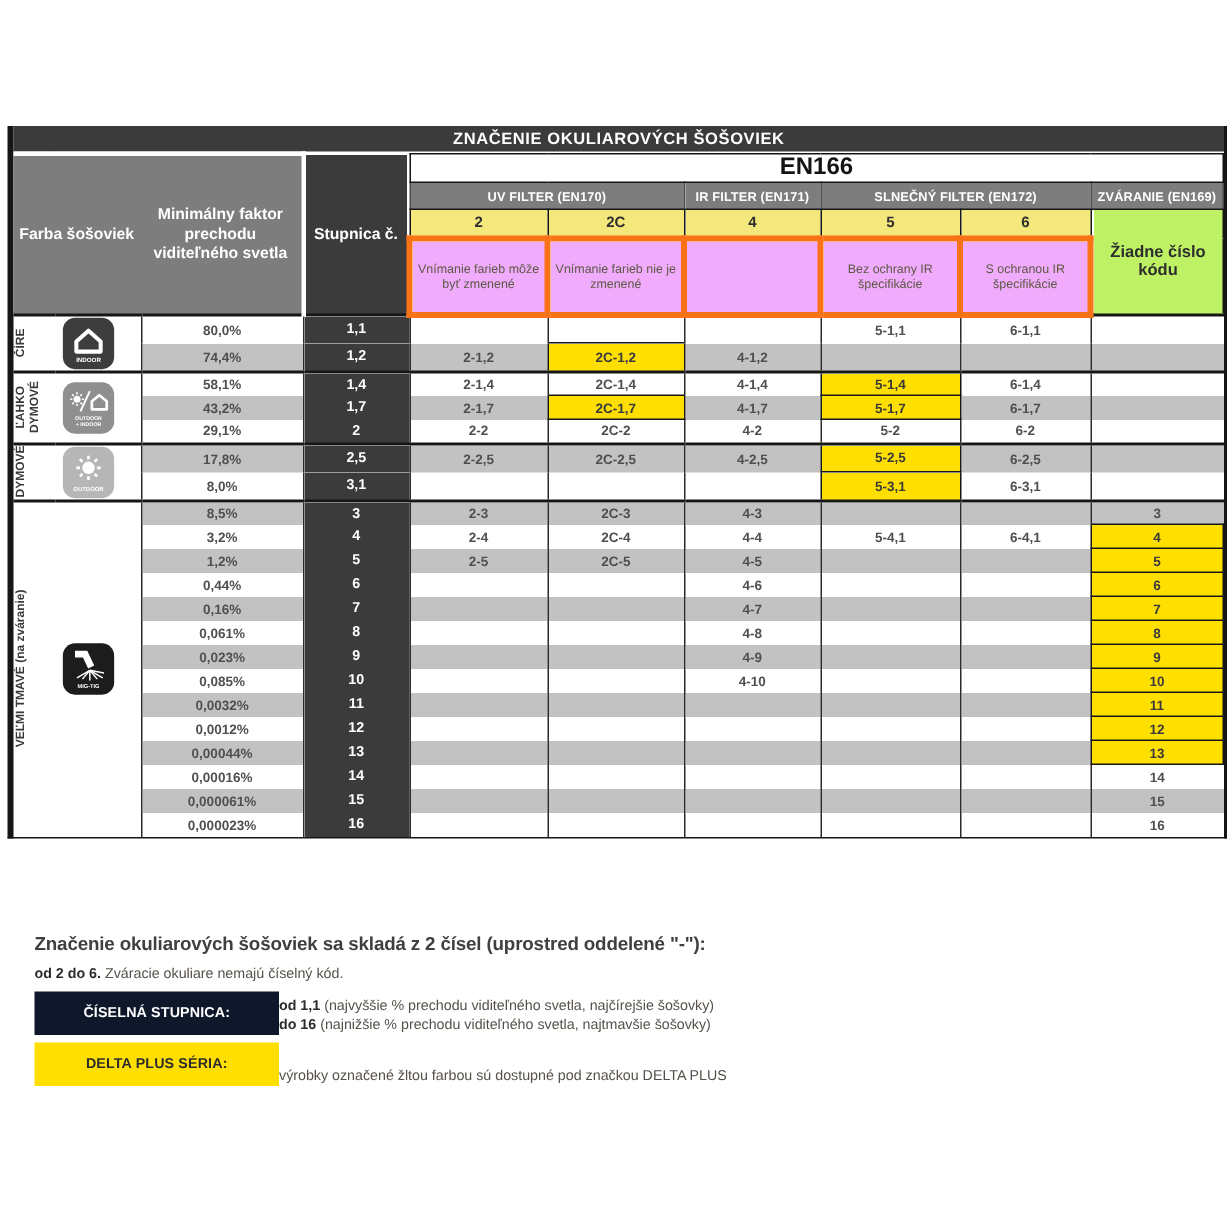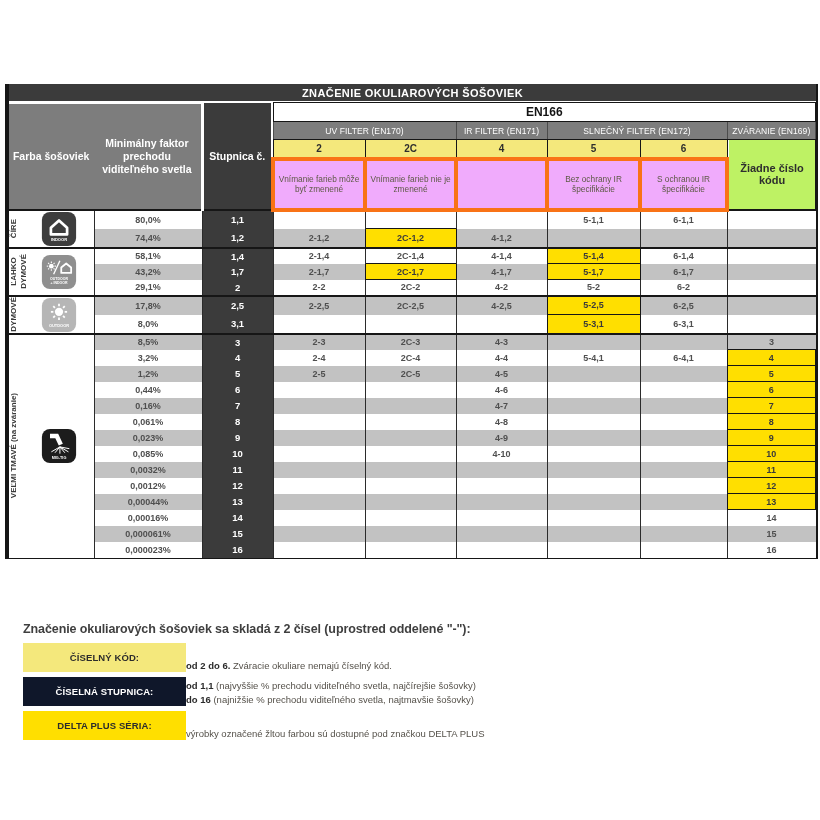--- a/index.html
+++ b/index.html
@@ -13,22 +13,22 @@
   table.grid{border-collapse:collapse;width:100%;table-layout:fixed;}
   table.grid td{padding:0;overflow:hidden;vertical-align:middle;text-align:center;box-sizing:border-box;}
 
   
   td.farba-block{background:#7d7d7d;color:#fff;font-weight:bold;font-size:10.5px;
                  border-top:3px solid #fff;border-right:3px solid #fff;}
   .farba-inner{display:flex;width:100%;height:100%;align-items:center;}
   .farba-inner .fcol1{width:44%;line-height:1.25;}
   .farba-inner .fcol2{width:56%;line-height:1.25;}
   td.stupnica-head{background:#3b3b3b;color:#fff;font-weight:bold;font-size:10.5px;}
-  td.en166{background:#fff;color:#141414;font-weight:bold;font-size:12px;border:1px solid #161616;}
-  td.filter{background:#7d7d7d;color:#fff;font-weight:normal;font-size:8.5px;border:1px solid #4c4c4c;border-top:1px solid #161616;border-bottom:1px solid #161616;letter-spacing:.1px;}
+  td.en166{background:#fff;color:#141414;font-weight:bold;font-size:16px;border:1px solid #161616;}
+  td.filter{background:#7d7d7d;color:#fff;font-weight:bold;font-size:8.5px;border:1px solid #4c4c4c;border-top:1px solid #161616;border-bottom:1px solid #161616;letter-spacing:.1px;}
   td.code{background:#f4e87c;color:#2e2e2e;font-weight:bold;font-size:10px;border:1px solid #161616;}
   td.desc{background:#f0abfc;color:#5d5945;font-size:8.3px;border:4px solid #f97316;line-height:1.25;padding:2px 3px;}
   td.zv-note{background:#bef264;color:#2e2e2e;font-weight:bold;font-size:11px;border:1px solid #161616;}
   thead tr.h-en{height:19px;} thead tr.h-filter{height:18px;} thead tr.h-code{height:19px;} thead tr.h-desc{height:51px;}
 
   
   tbody tr{height:16px;padding-left:37px;}
   tbody td{font-size:9px;font-weight:bold;color:#4f4f4f;background:#fff;border-left:1px solid #2b2b2b;}
   tbody tr.stripe td{background:#c2c2c2;}
   tbody td.group-cell{background:#fff !important;border-left:none;}
@@ -398,21 +398,20 @@
             <td>16</td>
           </tr>
         </tbody>
     </table>
   </div>
 
   <div class="legend">
     <p class="legend-intro">Značenie okuliarových šošoviek sa skladá z 2 čísel (uprostred oddelené "-"):</p>
     <div>
         <div class="legend-item">
-          <div class="legend-label pale">ČÍSELNÝ KÓD:</div>
                    <div class="legend-text">
             <div><b>od 2 do 6.</b> Zváracie okuliare nemajú číselný kód.</div>
           </div>
         </div>
         <div class="legend-item">
           <div class="legend-label dark">ČÍSELNÁ STUPNICA:</div>
                    <div class="legend-text">
             <div><b>od 1,1</b> (najvyššie % prechodu viditeľného svetla, najčírejšie šošovky)</div>
             <div><b>do 16</b> (najnižšie % prechodu viditeľného svetla, najtmavšie šošovky)</div>
           </div>

